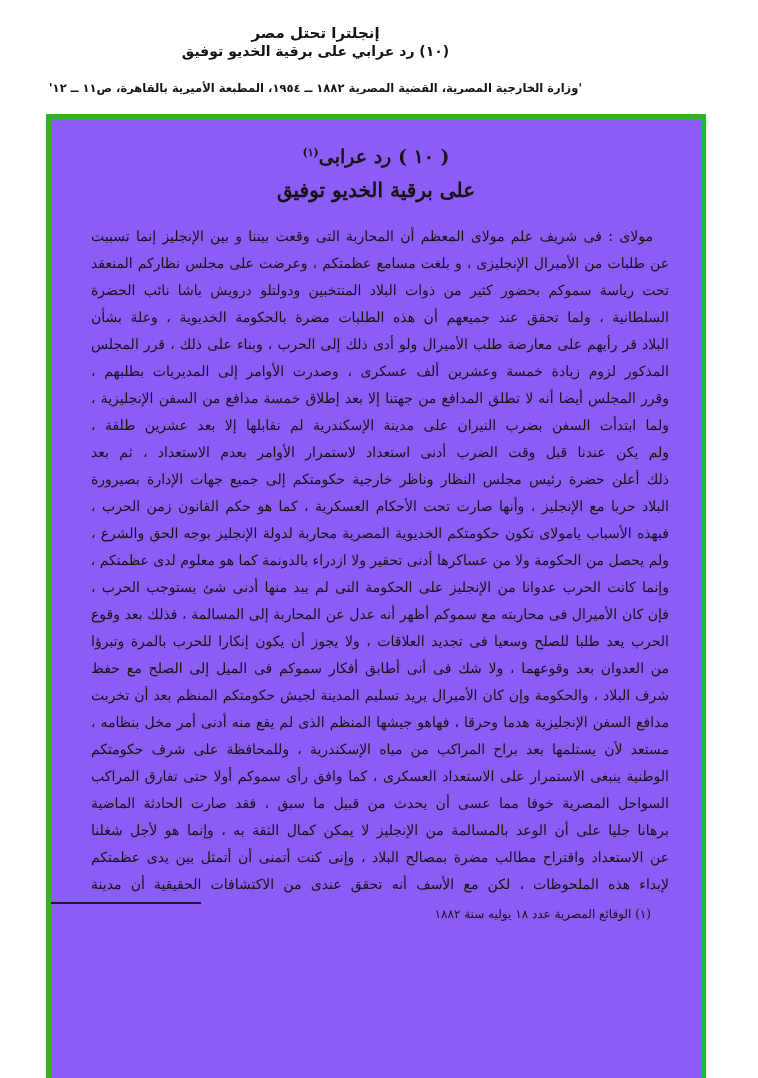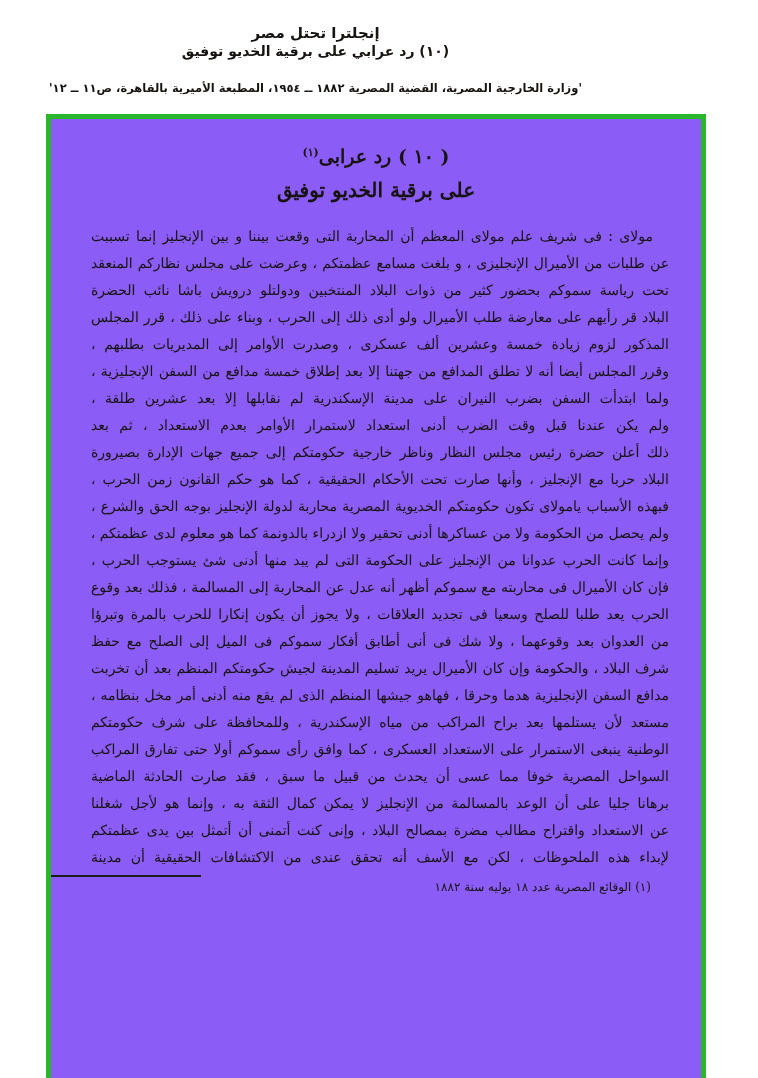--- a/index.html
+++ b/index.html
@@ -73,27 +73,28 @@
 <div class="hdr hdr-source">'وزارة الخارجية المصرية، القضية المصرية ١٨٨٢ ــ ١٩٥٤، المطبعة الأميرية بالقاهرة، ص١١ ــ ١٢'</div>
 
 <div class="doc-box">
   <div class="doc-title"><span>( ١٠ ) رد عرابى</span><sup>(١)</sup></div>
   <div class="doc-subtitle">على برقية الخديو توفيق</div>
 
   <div class="doc-body">
       <div class="body-line">مولاى : فى شريف علم مولاى المعظم أن المحاربة التى وقعت بيننا و بين الإنجليز إنما تسببت</div>
       <div class="body-line">عن طلبات من الأميرال الإنجليزى ، و بلغت مسامع عظمتكم ، وعرضت على مجلس نظاركم المنعقد</div>
       <div class="body-line">تحت رياسة سموكم بحضور كثير من ذوات البلاد المنتخبين ودولتلو درويش باشا نائب الحضرة</div>
+      <div class="body-line">السلطانية ، ولما تحقق عند جميعهم أن هذه الطلبات مضرة بالحكومة الخديوية ، وعلة بشأن</div>
       <div class="body-line">البلاد قر رأيهم على معارضة طلب الأميرال ولو أدى ذلك إلى الحرب ، وبناء على ذلك ، قرر المجلس</div>
       <div class="body-line">المذكور لزوم زيادة خمسة وعشرين ألف عسكرى ، وصدرت الأوامر إلى المديريات بطلبهم ،</div>
       <div class="body-line">وقرر المجلس أيضا أنه لا تطلق المدافع من جهتنا إلا بعد إطلاق خمسة مدافع من السفن الإنجليزية ،</div>
       <div class="body-line">ولما ابتدأت السفن بضرب النيران على مدينة الإسكندرية لم نقابلها إلا بعد عشرين طلقة ،</div>
       <div class="body-line">ولم يكن عندنا قبل وقت الضرب أدنى استعداد لاستمرار الأوامر بعدم الاستعداد ، ثم بعد</div>
       <div class="body-line">ذلك أعلن حضرة رئيس مجلس النظار وناظر خارجية حكومتكم إلى جميع جهات الإدارة بصيرورة</div>
-      <div class="body-line">البلاد حربا مع الإنجليز ، وأنها صارت تحت الأحكام الحقيقية ، كما هو حكم القانون زمن الحرب ،</div>
+      <div class="body-line">البلاد حربا مع الإنجليز ، وأنها صارت تحت الأحكام العسكرية ، كما هو حكم القانون زمن الحرب ،</div>
       <div class="body-line">فبهذه الأسباب يامولاى تكون حكومتكم الخديوية المصرية محاربة لدولة الإنجليز بوجه الحق والشرع ،</div>
       <div class="body-line">ولم يحصل من الحكومة ولا من عساكرها أدنى تحقير ولا ازدراء بالدونمة كما هو معلوم لدى عظمتكم ،</div>
       <div class="body-line">وإنما كانت الحرب عدوانا من الإنجليز على الحكومة التى لم يبد منها أدنى شئ يستوجب الحرب ،</div>
       <div class="body-line">فإن كان الأميرال فى محاربته مع سموكم أظهر أنه عدل عن المحاربة إلى المسالمة ، فذلك بعد وقوع</div>
       <div class="body-line">الحرب يعد طلبا للصلح وسعيا فى تجديد العلاقات ، ولا يجوز أن يكون إنكارا للحرب بالمرة وتبرؤا</div>
       <div class="body-line">من العدوان بعد وقوعهما ، ولا شك فى أنى أطابق أفكار سموكم فى الميل إلى الصلح مع حفظ</div>
       <div class="body-line">شرف البلاد ، والحكومة وإن كان الأميرال يريد تسليم المدينة لجيش حكومتكم المنظم بعد أن تخربت</div>
       <div class="body-line">مدافع السفن الإنجليزية هدما وحرقا ، فهاهو جيشها المنظم الذى لم يقع منه أدنى أمر مخل بنظامه ،</div>
       <div class="body-line">مستعد لأن يستلمها بعد براح المراكب من مياه الإسكندرية ، وللمحافظة على شرف حكومتكم</div>
       <div class="body-line">الوطنية ينبغى الاستمرار على الاستعداد العسكرى ، كما وافق رأى سموكم أولا حتى تفارق المراكب</div>

